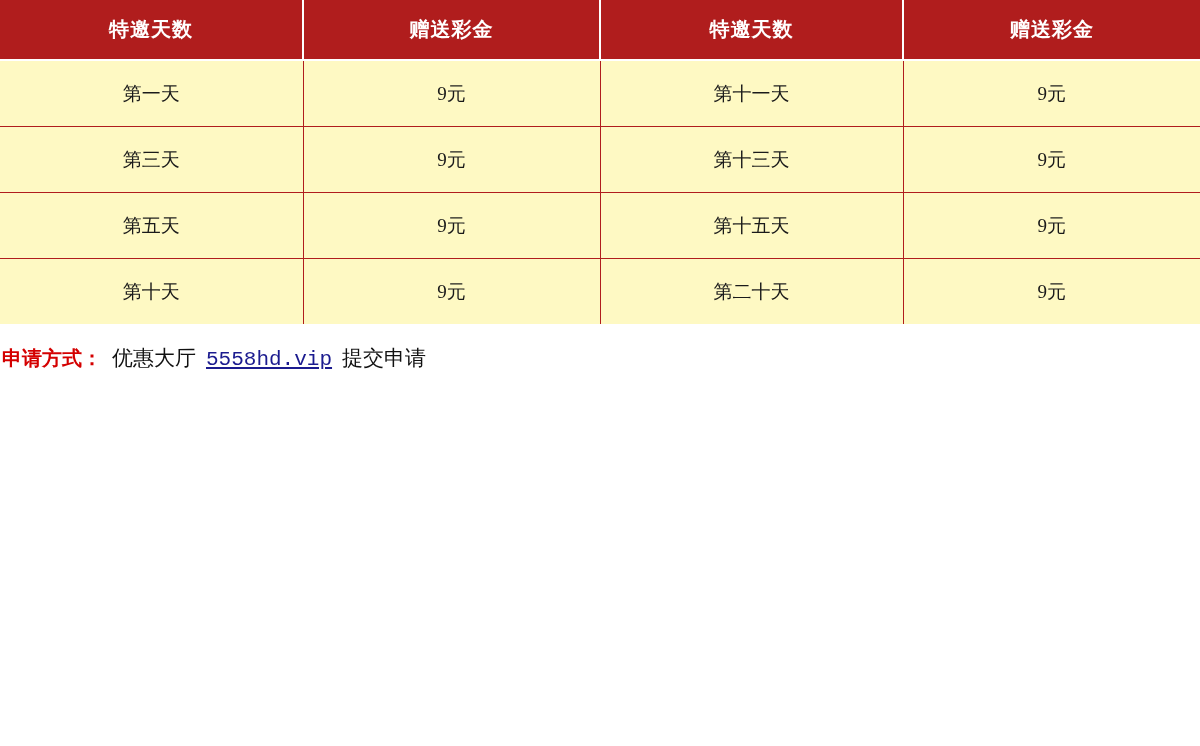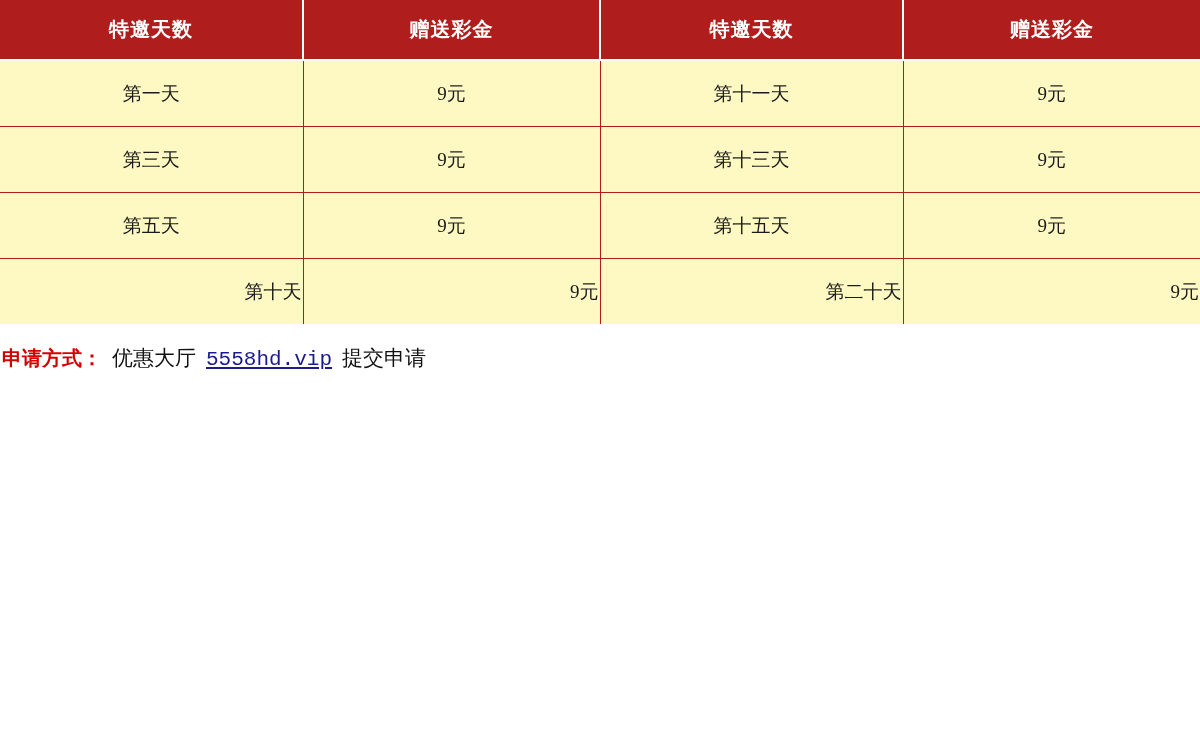--- a/index.html
+++ b/index.html
@@ -43,21 +43,21 @@
     height: 63px;
     text-align: center;
     vertical-align: middle;
     font-size: 19px;
     font-family: Liberation Serif, serif;
     color: #1a1a1a;
     background: #fef9c3;
   }
   table.bonus-table td:first-child { border-left: none; }
   table.bonus-table td:last-child { border-right: none; }
-  table.bonus-table tr:last-child td { border-bottom: none; text-align: right; }
+  table.bonus-table tr:last-child td { border-bottom: none; }
   .col-day { width: 303px; }
   .col-bonus { width: 297px; }
   .footer {
     margin-top: 22px;
     padding-left: 2px;
     font-size: 21px;
     line-height: 1.2;
     font-family: "Liberation Serif", "DejaVu Serif", serif;
     white-space: nowrap;
   }

